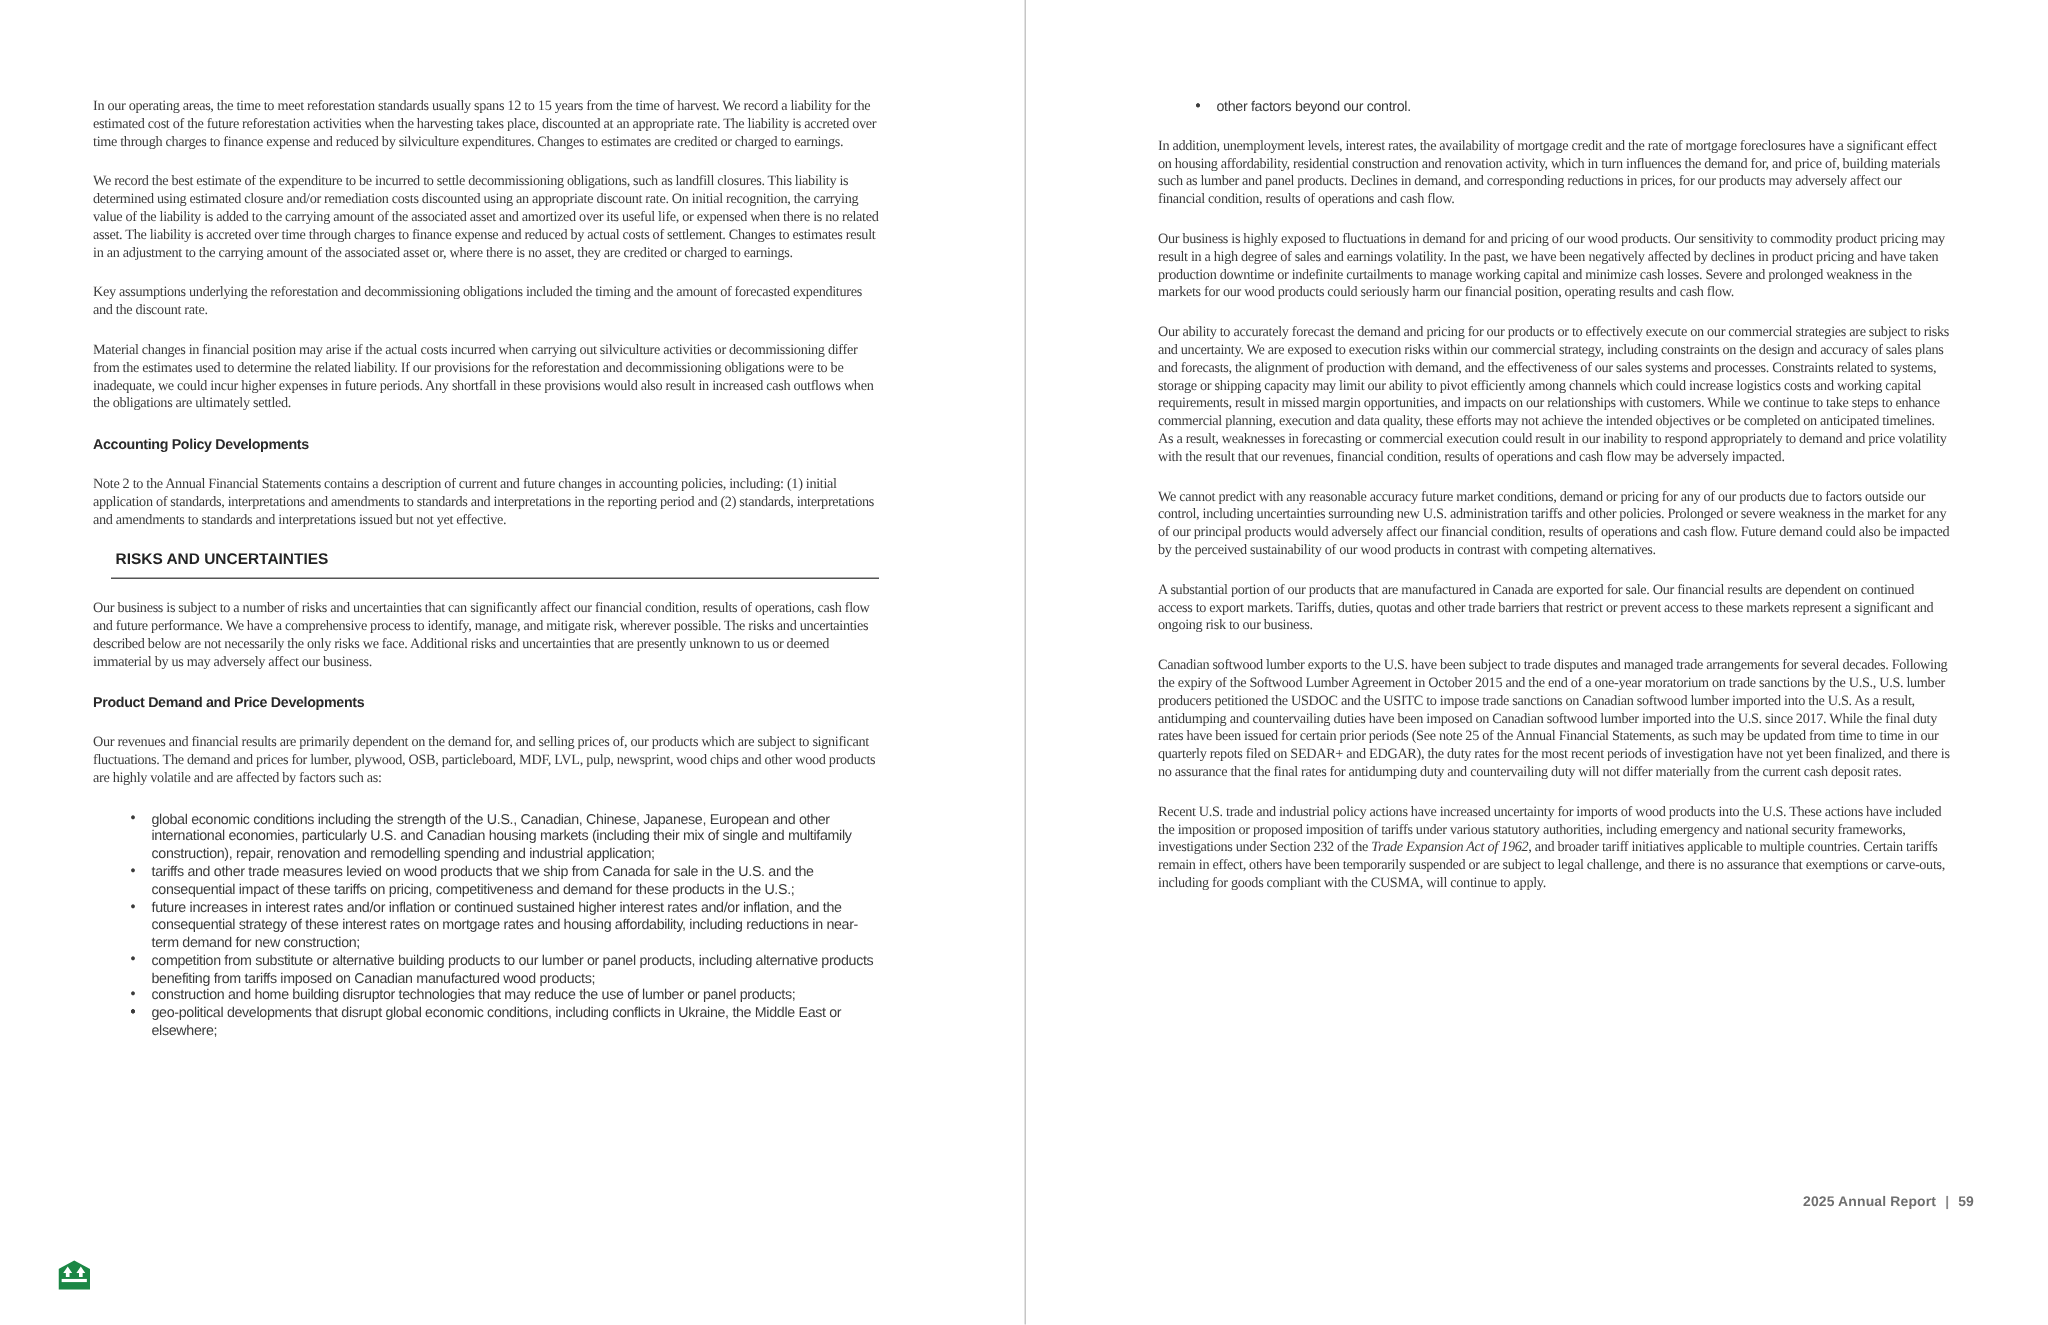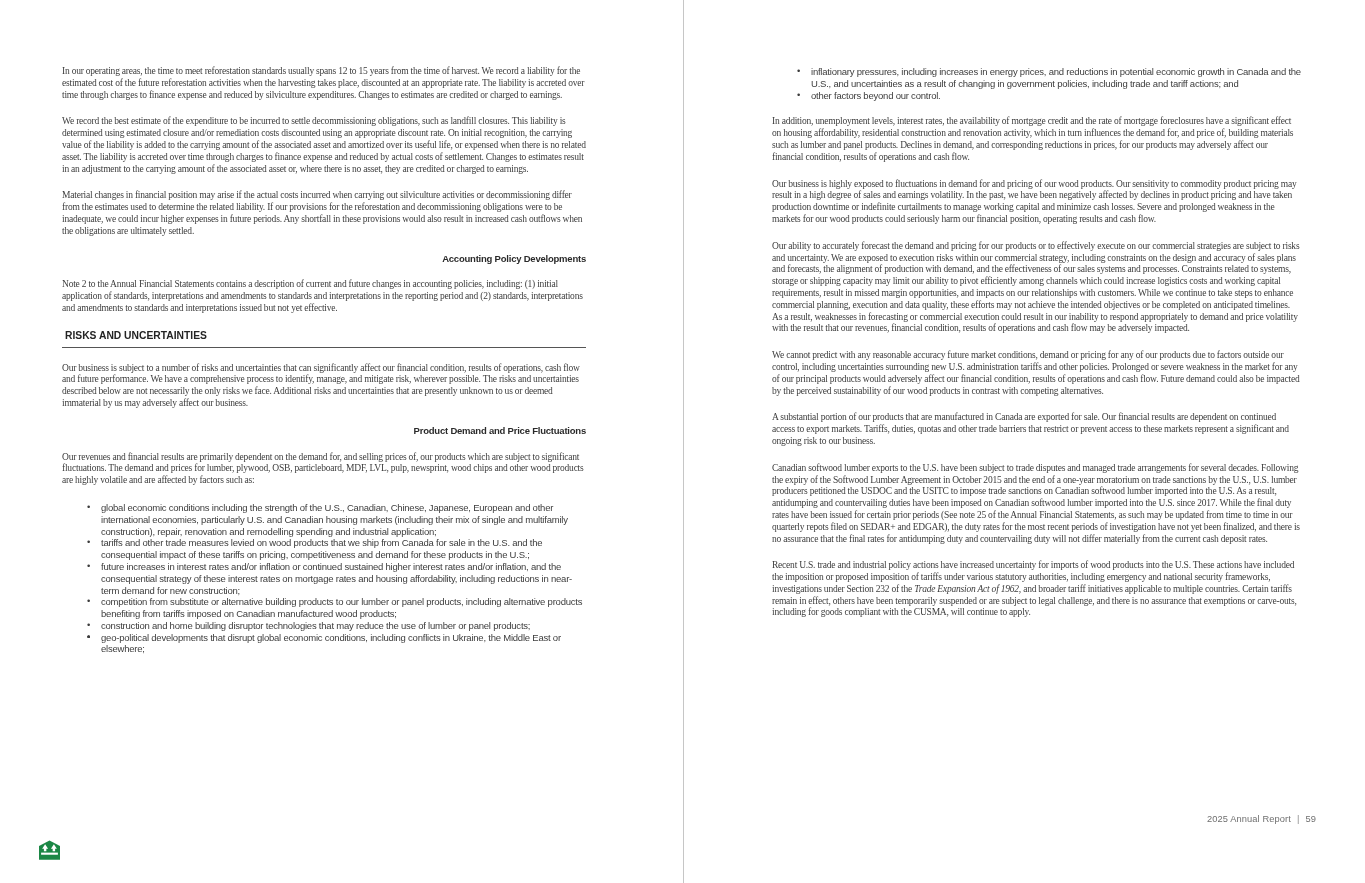--- a/index.html
+++ b/index.html
@@ -15,71 +15,72 @@
   }
   .col {
     position:absolute; top:66px;
     font-size:9.5px; line-height:11.8px; letter-spacing:-0.22px;
     color:#3c3c3c;
   }
   .col-left  { left:62px;  width:524px; }
   .col-right { left:772px; width:529px; }
   .block-p { margin:0 0 15px 0;font-family:Liberation Serif, serif; }
   .block-h {
-    font-weight:bold; color:#2a2a2a; margin:0 0 15px 0;text-align:right;
+    font-weight:bold; color:#2a2a2a; margin:0 0 15px 0;
   }
   .block-section {
     font-weight:bold; color:#242424;
     font-size:10.3px; letter-spacing:0;
-    margin:0 0 15px 0; padding:0 0 5px 3px;
+    margin:0 0 15px 12px; padding:0 0 5px 3px;
     border-bottom:1.4px solid #555555;
   }
   .bullet-list { list-style:none; margin:0 0 15px 0; padding:0; }
   .bullet-item { position:relative; padding-left:39px; margin:0; }
   .bullet-marker { position:absolute; left:25px; top:-1px; }
   em { font-style:italic;text-align:center; }
   .company-logo { position:absolute; left:39px; top:840px; width:21px; height:20px; }
   .footer-label {
-    position:absolute; top:814px; right:49px;
-    font-size:9.3px; color:#6f6f6f; letter-spacing:0.1px;
+    position:absolute; top:796px; right:49px;
+    font-size:9.3px; color:#6f6f6f; letter-spacing:0.1px;font-weight:bold;
   }
   .footer-label .sep { margin:0 6px; color:#8a8a8a; }
 </style>
 </head>
 <body>
 
 <div class="spread">
 
   <div class="col col-left">
       <div class="block-p">In our operating areas, the time to meet reforestation standards usually spans 12 to 15 years from the time of harvest. We record a liability for the estimated cost of the future reforestation activities when the harvesting takes place, discounted at an appropriate rate. The liability is accreted over time through charges to finance expense and reduced by silviculture expenditures. Changes to estimates are credited or charged to earnings.</div>
       <div class="block-p">We record the best estimate of the expenditure to be incurred to settle decommissioning obligations, such as landfill closures. This liability is determined using estimated closure and/or remediation costs discounted using an appropriate discount rate. On initial recognition, the carrying value of the liability is added to the carrying amount of the associated asset and amortized over its useful life, or expensed when there is no related asset. The liability is accreted over time through charges to finance expense and reduced by actual costs of settlement. Changes to estimates result in an adjustment to the carrying amount of the associated asset or, where there is no asset, they are credited or charged to earnings.</div>
+      <div class="block-p">Key assumptions underlying the reforestation and decommissioning obligations included the timing and the amount of forecasted expenditures and the discount rate.</div>
       <div class="block-p">Material changes in financial position may arise if the actual costs incurred when carrying out silviculture activities or decommissioning differ from the estimates used to determine the related liability. If our provisions for the reforestation and decommissioning obligations were to be inadequate, we could incur higher expenses in future periods. Any shortfall in these provisions would also result in increased cash outflows when the obligations are ultimately settled.</div>
       <div class="block-h">Accounting Policy Developments</div>
       <div class="block-p">Note 2 to the Annual Financial Statements contains a description of current and future changes in accounting policies, including: (1) initial application of standards, interpretations and amendments to standards and interpretations in the reporting period and (2) standards, interpretations and amendments to standards and interpretations issued but not yet effective.</div>
       <div class="block-section">RISKS AND UNCERTAINTIES</div>
       <div class="block-p">Our business is subject to a number of risks and uncertainties that can significantly affect our financial condition, results of operations, cash flow and future performance. We have a comprehensive process to identify, manage, and mitigate risk, wherever possible. The risks and uncertainties described below are not necessarily the only risks we face. Additional risks and uncertainties that are presently unknown to us or deemed immaterial by us may adversely affect our business.</div>
-      <div class="block-h">Product Demand and Price Fluctuations</div>
+      <div class="block-h">Product Demand and Price Developments</div>
       <div class="block-p">Our revenues and financial results are primarily dependent on the demand for, and selling prices of, our products which are subject to significant fluctuations. The demand and prices for lumber, plywood, OSB, particleboard, MDF, LVL, pulp, newsprint, wood chips and other wood products are highly volatile and are affected by factors such as:</div>
       <ul class="bullet-list">
         <li class="bullet-item"><span class="bullet-marker">•</span><span>global economic conditions including the strength of the U.S., Canadian, Chinese, Japanese, European and other international economies, particularly U.S. and Canadian housing markets (including their mix of single and multifamily construction), repair, renovation and remodelling spending and industrial application;</span></li>
         <li class="bullet-item"><span class="bullet-marker">•</span><span>tariffs and other trade measures levied on wood products that we ship from Canada for sale in the U.S. and the consequential impact of these tariffs on pricing, competitiveness and demand for these products in the U.S.;</span></li>
         <li class="bullet-item"><span class="bullet-marker">•</span><span>future increases in interest rates and/or inflation or continued sustained higher interest rates and/or inflation, and the consequential strategy of these interest rates on mortgage rates and housing affordability, including reductions in near-term demand for new construction;</span></li>
         <li class="bullet-item"><span class="bullet-marker">•</span><span>competition from substitute or alternative building products to our lumber or panel products, including alternative products benefiting from tariffs imposed on Canadian manufactured wood products;</span></li>
         <li class="bullet-item"><span class="bullet-marker">•</span><span>construction and home building disruptor technologies that may reduce the use of lumber or panel products;</span></li>
         <li class="bullet-item"><span class="bullet-marker">•</span></li>
         <li class="bullet-item"><span class="bullet-marker">•</span></li>
         <li class="bullet-item"><span class="bullet-marker">•</span><span>geo-political developments that disrupt global economic conditions, including conflicts in Ukraine, the Middle East or elsewhere;</span></li>
       </ul>
     </div>
 
   <div class="page-divider"></div>
 
   <div class="col col-right">
       <ul class="bullet-list">
-        <li class="bullet-item"><span class="bullet-marker">•</span><span>inflationary pressures, including increases in energy prices, and reductions in potential economic growth in Canada and the U.S., and uncertainties as a result of changing in government policies, including trade and tariff actions; and</span></li>
+        <li class="bullet-item"><span class="bullet-marker">•</span></li>
         <li class="bullet-item"><span class="bullet-marker">•</span><span>other factors beyond our control.</span></li>
       </ul>
       <div class="block-p">In addition, unemployment levels, interest rates, the availability of mortgage credit and the rate of mortgage foreclosures have a significant effect on housing affordability, residential construction and renovation activity, which in turn influences the demand for, and price of, building materials such as lumber and panel products. Declines in demand, and corresponding reductions in prices, for our products may adversely affect our financial condition, results of operations and cash flow.</div>
       <div class="block-p">Our business is highly exposed to fluctuations in demand for and pricing of our wood products. Our sensitivity to commodity product pricing may result in a high degree of sales and earnings volatility. In the past, we have been negatively affected by declines in product pricing and have taken production downtime or indefinite curtailments to manage working capital and minimize cash losses. Severe and prolonged weakness in the markets for our wood products could seriously harm our financial position, operating results and cash flow.</div>
       <div class="block-p">Our ability to accurately forecast the demand and pricing for our products or to effectively execute on our commercial strategies are subject to risks and uncertainty. We are exposed to execution risks within our commercial strategy, including constraints on the design and accuracy of sales plans and forecasts, the alignment of production with demand, and the effectiveness of our sales systems and processes. Constraints related to systems, storage or shipping capacity may limit our ability to pivot efficiently among channels which could increase logistics costs and working capital requirements, result in missed margin opportunities, and impacts on our relationships with customers. While we continue to take steps to enhance commercial planning, execution and data quality, these efforts may not achieve the intended objectives or be completed on anticipated timelines. As a result, weaknesses in forecasting or commercial execution could result in our inability to respond appropriately to demand and price volatility with the result that our revenues, financial condition, results of operations and cash flow may be adversely impacted.</div>
       <div class="block-p">We cannot predict with any reasonable accuracy future market conditions, demand or pricing for any of our products due to factors outside our control, including uncertainties surrounding new U.S. administration tariffs and other policies. Prolonged or severe weakness in the market for any of our principal products would adversely affect our financial condition, results of operations and cash flow. Future demand could also be impacted by the perceived sustainability of our wood products in contrast with competing alternatives.</div>
       <div class="block-p">A substantial portion of our products that are manufactured in Canada are exported for sale. Our financial results are dependent on continued access to export markets. Tariffs, duties, quotas and other trade barriers that restrict or prevent access to these markets represent a significant and ongoing risk to our business.</div>
       <div class="block-p">Canadian softwood lumber exports to the U.S. have been subject to trade disputes and managed trade arrangements for several decades. Following the expiry of the Softwood Lumber Agreement in October 2015 and the end of a one-year moratorium on trade sanctions by the U.S., U.S. lumber producers petitioned the USDOC and the USITC to impose trade sanctions on Canadian softwood lumber imported into the U.S.  As a result, antidumping and countervailing duties have been imposed on Canadian softwood lumber imported into the U.S. since 2017. While the final duty rates have been issued for certain prior periods (See note 25 of the Annual Financial Statements, as such may be updated from time to time in our quarterly repots filed on SEDAR+ and EDGAR), the duty rates for the most recent periods of investigation have not yet been finalized, and there is no assurance that the final rates for antidumping duty and countervailing duty will not differ materially from the current cash deposit rates.</div>
       <div class="block-p"><span>Recent U.S. trade and industrial policy actions have increased uncertainty for imports of wood products into the U.S. These actions have included the imposition or proposed imposition of tariffs under various statutory authorities, including emergency and national security frameworks, investigations under Section 232 of the </span><em>Trade Expansion Act of 1962</em><span>, and broader tariff initiatives applicable to multiple countries. Certain tariffs remain in effect, others have been temporarily suspended or are subject to legal challenge, and there is no assurance that exemptions or carve-outs, including for goods compliant with the CUSMA, will continue to apply.</span></div>
     </div>

